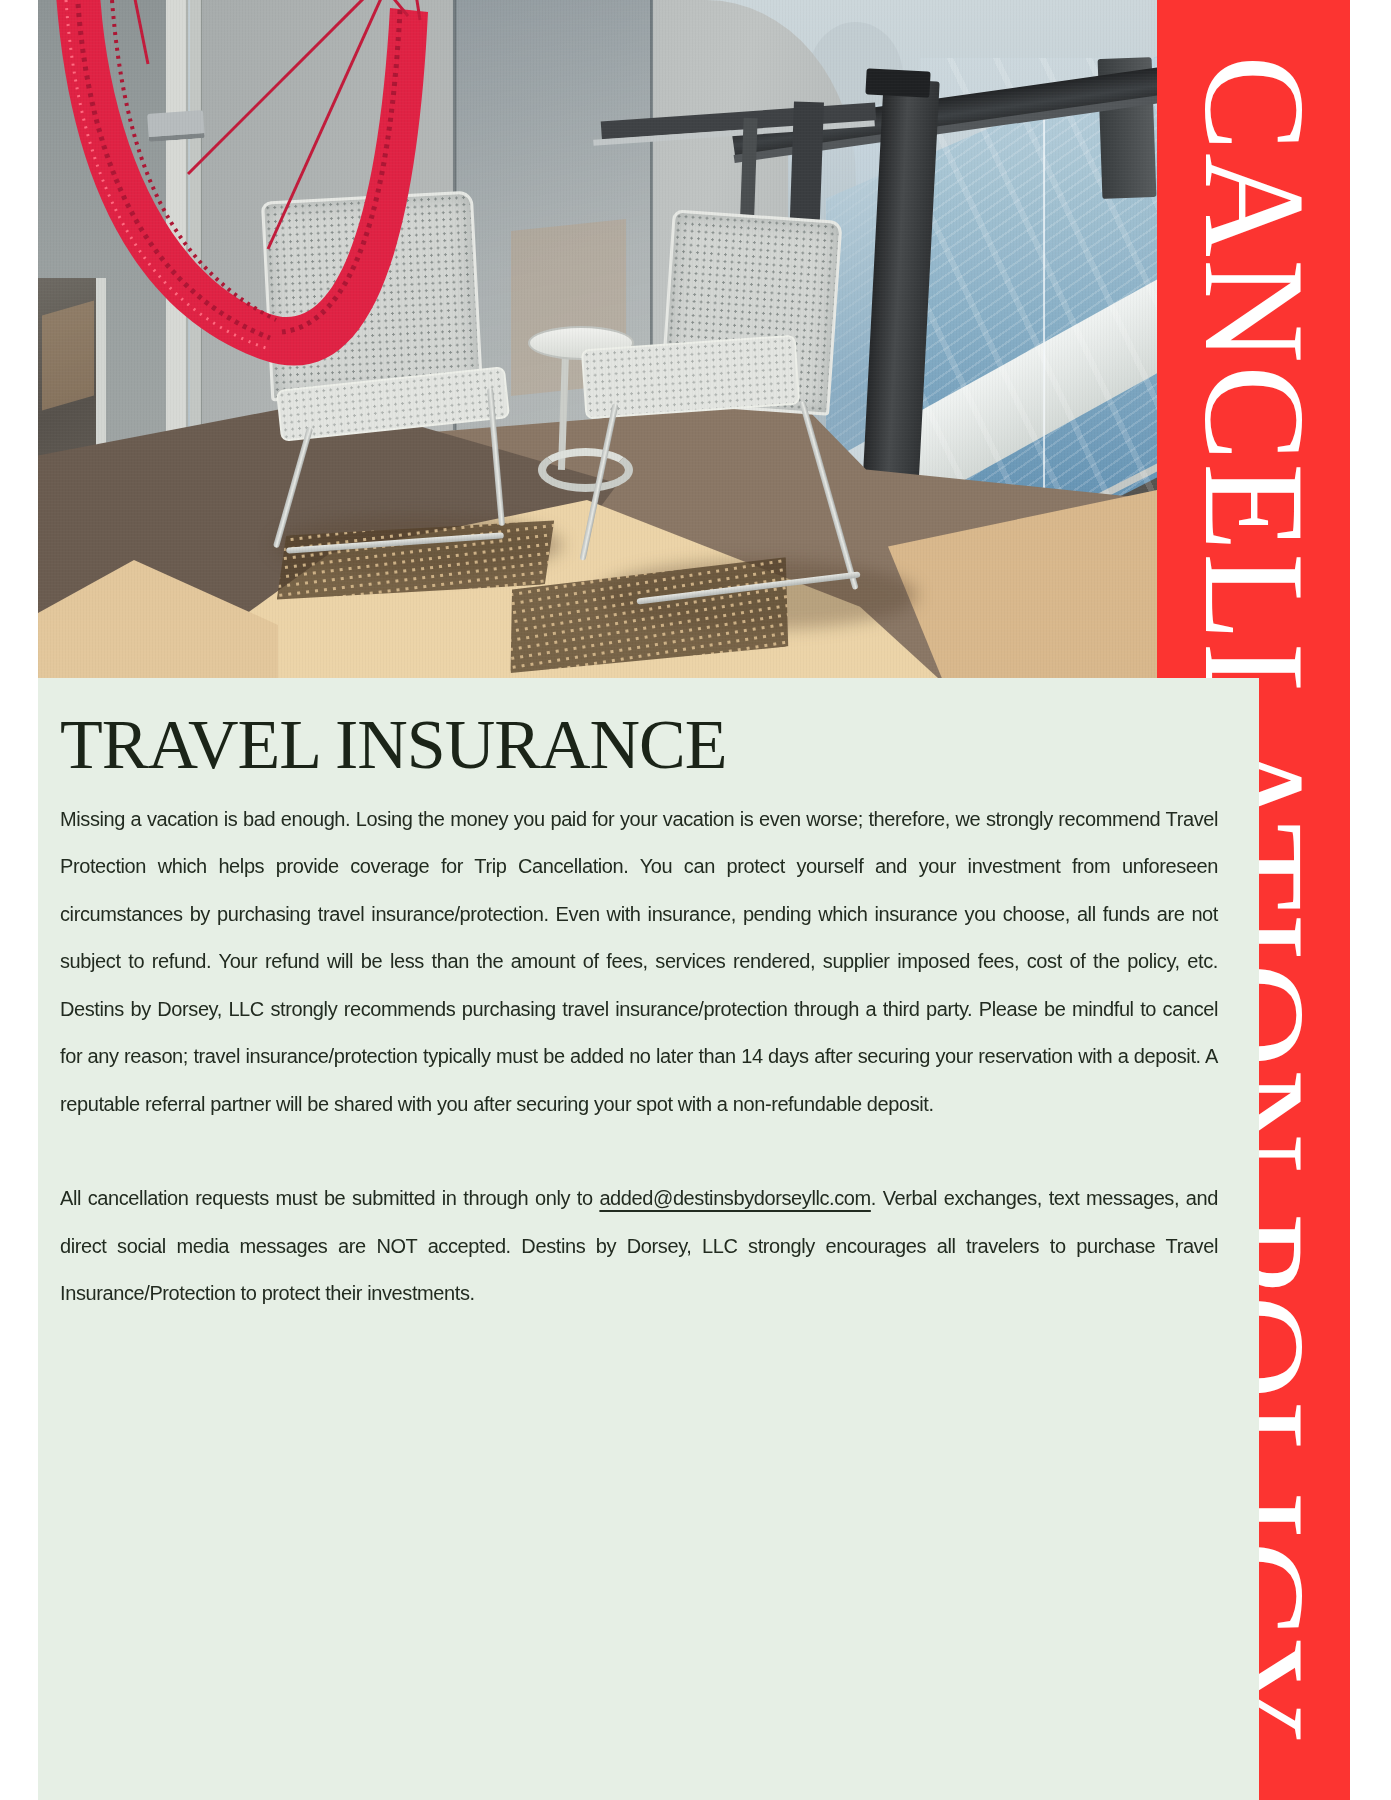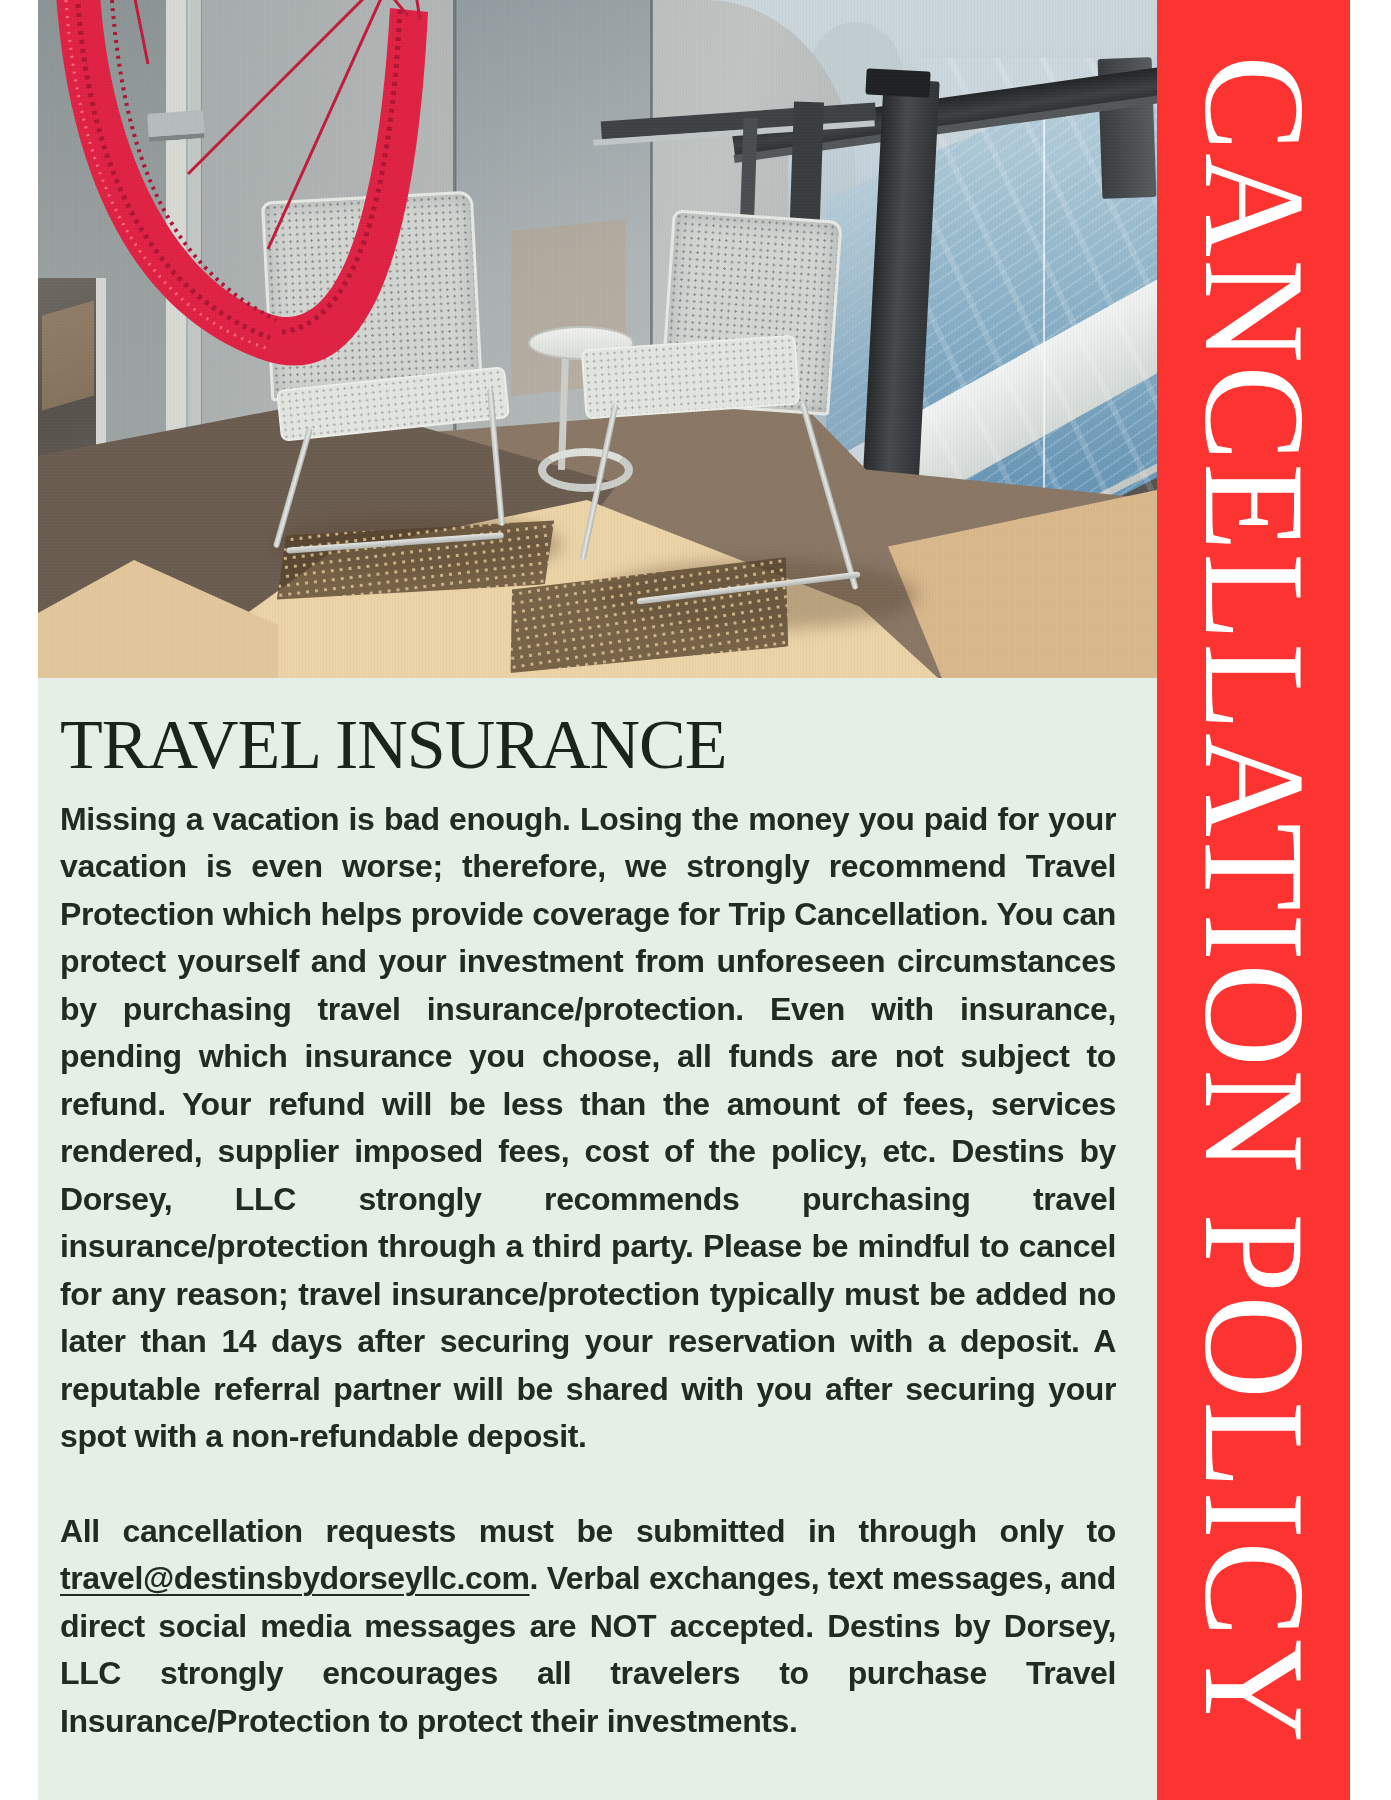--- a/index.html
+++ b/index.html
@@ -115,26 +115,26 @@
                       repeating-linear-gradient(90deg,rgba(0,0,0,.04) 0 1px,transparent 1px 3px);}
 
   
   .red-band{position:absolute;left:1157px;top:0;width:193px;height:1800px;background:#fc3431;
        display:flex;align-items:center;justify-content:center;}
   .vertical-text{writing-mode:vertical-rl;text-orientation:mixed;white-space:nowrap;
        font-family:"Liberation Serif",serif;font-size:144px;letter-spacing:2px;
        color:#ffffff;line-height:1;}
 
   
-  .green-panel{position:absolute;left:38px;top:678px;width:1119px;height:1122px;background:#e6efe5;
+  .green-panel{position:absolute;left:38px;top:678px;width:1221px;height:1122px;background:#e6efe5;
        padding:26px 41px 0 22px;color:#222b20;}
   .title{margin:4px 0 14px 0;font-family:"Liberation Serif",serif;font-weight:normal;
        font-size:70px;letter-spacing:-1px;color:#1b2418;line-height:1.05;}
-  .body-par{margin:0 0 47px 0;font-size:32px;line-height:47.5px;letter-spacing:-0.4px;
-       text-align:justify;font-weight:bold;}
+  .body-par{margin:0 0 47px 0;font-size:20px;line-height:47.5px;letter-spacing:-0.4px;
+       text-align:justify;}
   .body-par:last-child{margin-bottom:0;}
   .email{color:inherit;text-decoration:underline;text-decoration-thickness:2px;text-underline-offset:5px;}
 </style>
 </head>
 <body>
 
 <div class="page">
 
   <div class="photo">
     <div class="abs sky"></div>
@@ -221,16 +221,16 @@
     <div class="grain"></div>
   </div>
 
   <aside class="red-band">
     <div class="vertical-text">CANCELLATION POLICY</div>
   </aside>
 
   <section class="green-panel">
     <h1 class="title">TRAVEL INSURANCE</h1>
     <p class="body-par">Missing a vacation is bad enough. Losing the money you paid for your vacation is even worse; therefore, we strongly recommend Travel Protection which helps provide coverage for Trip Cancellation. You can protect yourself and your investment from unforeseen circumstances by purchasing travel insurance/protection. Even with insurance, pending which insurance you choose, all funds are not subject to refund. Your refund will be less than the amount of fees, services rendered, supplier imposed fees, cost of the policy, etc. Destins by Dorsey, LLC strongly recommends purchasing travel insurance/protection through a third party. Please be mindful to cancel for any reason; travel insurance/protection typically must be added no later than 14 days after securing your reservation with a deposit. A reputable referral partner will be shared with you after securing your spot with a non-refundable deposit.</p>
-    <p class="body-par"><span>All cancellation requests must be submitted in through only to </span><a class="email" href="#">travel@destinsbydorseyllc.com</a><span>.  Verbal exchanges, text messages, and direct social media messages are NOT accepted.  Destins by Dorsey, LLC strongly encourages all travelers to purchase Travel Insurance/Protection to protect their investments.</span></p>
+    <p class="body-par"><span>All cancellation requests must be submitted in through only to </span><a class="email" href="#">added@destinsbydorseyllc.com</a><span>.  Verbal exchanges, text messages, and direct social media messages are NOT accepted.  Destins by Dorsey, LLC strongly encourages all travelers to purchase Travel Insurance/Protection to protect their investments.</span></p>
   </section>
 
 </div>
 
 </body></html>

